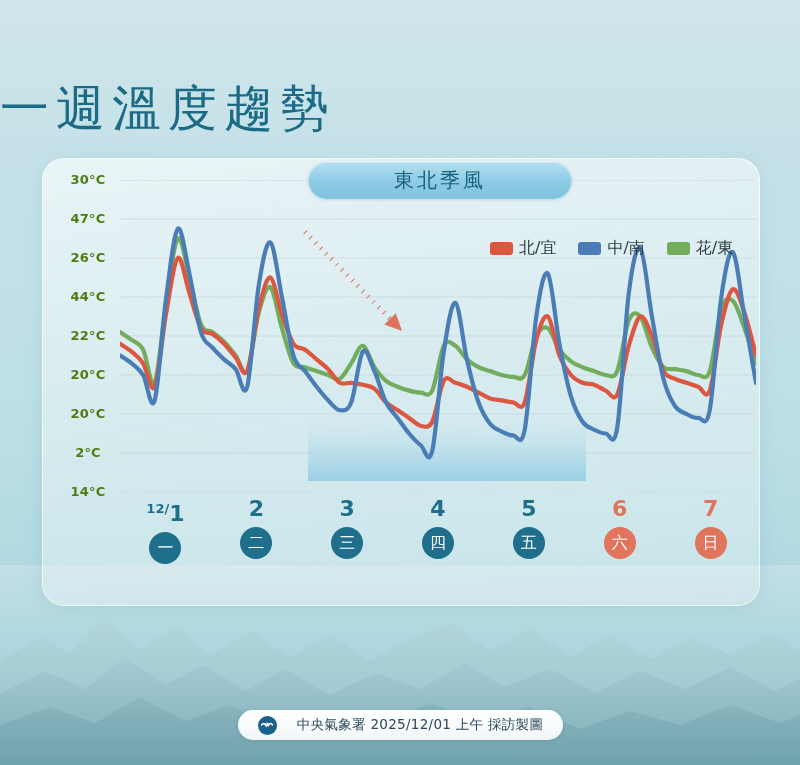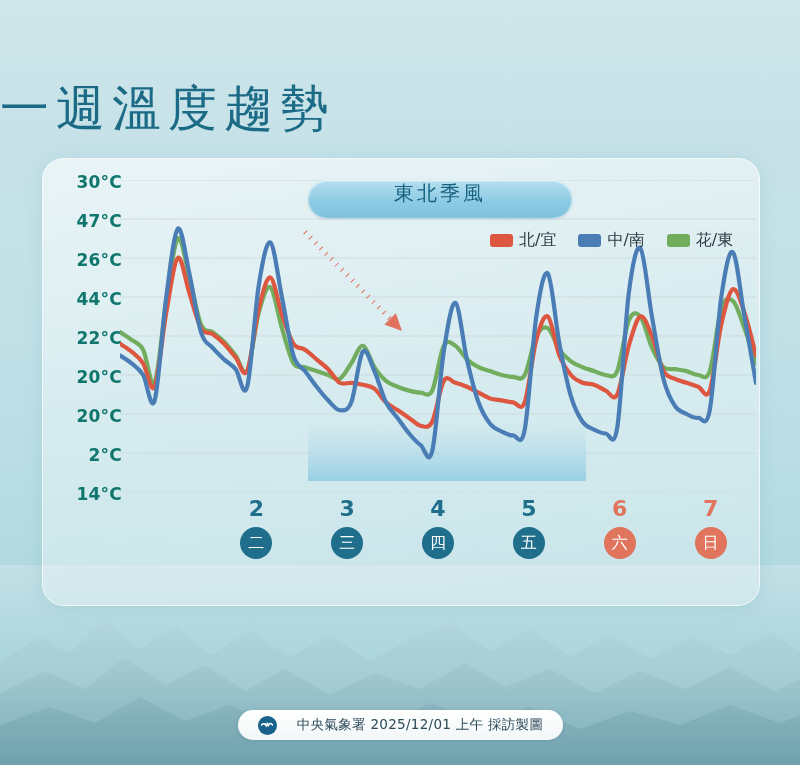--- a/index.html
+++ b/index.html
@@ -34,37 +34,37 @@
     box-shadow: 0 2px 18px rgba(90,140,160,.16);
   }
 
   
   .plot { position:absolute; left:120px; top:180px; width:636px; height:312px; }
   .plot svg { display:block; }
 
   
   .ylabels { position:absolute; left:52px; top:172px; width:70px; height:330px; }
   .ylab {
-    position:absolute; right:0; width:68px; text-align:right;
-    font-size:17px; font-weight:bold; color:#0f766e;
+    position:absolute; right:0; width:68px; text-align:center;
+    font-size:13px; font-weight:bold; color:#4d7c0f;
     letter-spacing:.2px;
   }
 
   
   .banner {
-    position:absolute; left:308px; top:180px; width:264px; height:38px;
+    position:absolute; left:308px; top:161px; width:264px; height:38px;
     border-radius:19px;
     background: linear-gradient(180deg,#b6e0f0 0%, #8ecbe4 55%, #7fc2de 100%);
     box-shadow: inset 0 1px 2px rgba(255,255,255,.9), 0 1px 3px rgba(60,120,150,.22);
-    display:flex; align-items:flex-start; justify-content:center;
+    display:flex; align-items:center; justify-content:center;
   }
   .banner span { font-size:20px; color:#17627f; letter-spacing:3px; font-weight:400; }
 
   
-  .legend { position:absolute; left:490px; top:230px; display:flex; gap:22px; align-items:center; }
+  .legend { position:absolute; left:490px; top:238px; display:flex; gap:22px; align-items:center; }
   .lgitem { display:flex; align-items:center; gap:6px; }
   .swatch { width:23px; height:13px; border-radius:3px; display:block; }
   .lgtext { font-size:16px; color:#2e3b44; }
 
   
   .xaxis { position:absolute; left:120px; top:496px; width:636px; height:70px; }
   .xcol { position:absolute; width:90px; text-align:center; }
   .xnum { font-size:22px; font-weight:bold; line-height:26px; }
   .xnum .mm { font-size:13px; vertical-align:super; font-weight:bold; }
   .xdot {
@@ -176,20 +176,24 @@
     <span class="swatch" style="background:#4a7db5"></span>
     <span class="lgtext">中/南</span>
   </div>
   <div class="lgitem">
     <span class="swatch" style="background:#72ad5e"></span>
     <span class="lgtext">花/東</span>
   </div>
 </div>
 
 <div class="xaxis" id="xaxis">
+    <div class="xcol" style="left: 0.428571px;">
+      <div class="xnum" style="color: rgb(31, 111, 140);"><span class="mm">12/</span>1</div>
+      <div class="xdot" style="background: rgb(31, 111, 140);">一</div>
+    </div>
     <div class="xcol" style="left: 91.2857px;">
       <div class="xnum" style="color: rgb(31, 111, 140);">2</div>
       <div class="xdot" style="background: rgb(31, 111, 140);">二</div>
     </div>
     <div class="xcol" style="left: 182.143px;">
       <div class="xnum" style="color: rgb(31, 111, 140);">3</div>
       <div class="xdot" style="background: rgb(31, 111, 140);">三</div>
     </div>
     <div class="xcol" style="left: 273px;">
       <div class="xnum" style="color: rgb(31, 111, 140);">4</div>

